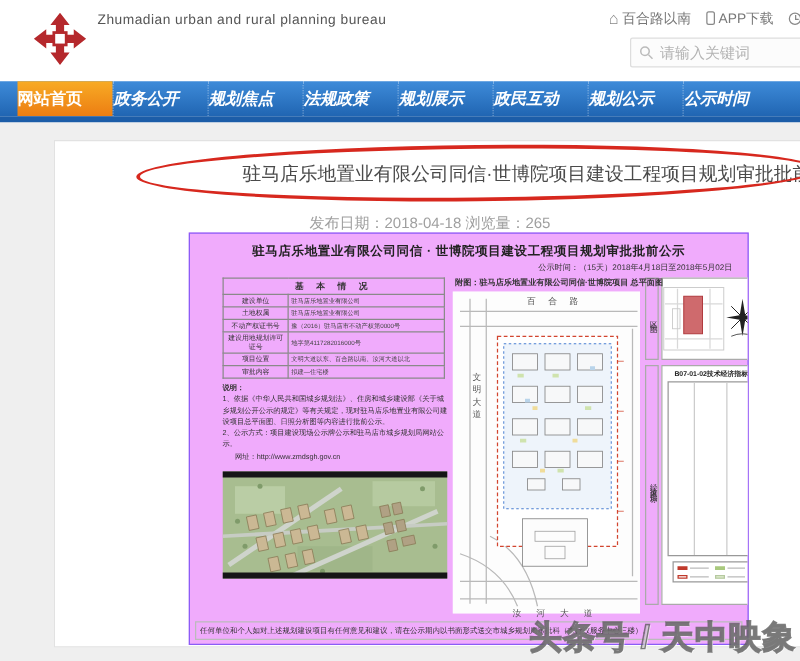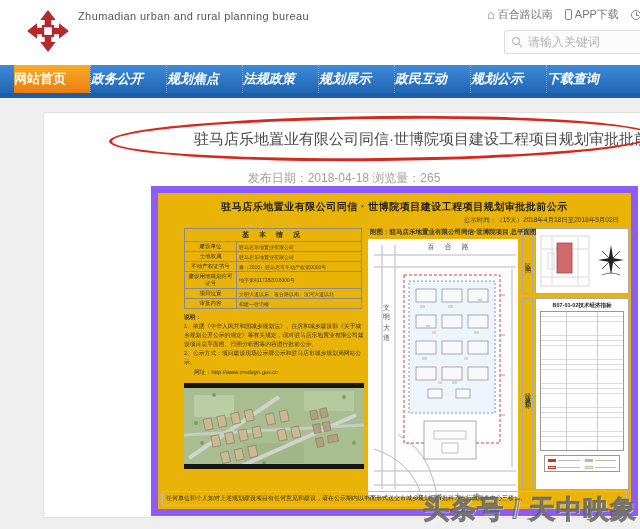--- a/index.html
+++ b/index.html
@@ -30,21 +30,21 @@
   .nav-item + .nav-item { border-left:1px dotted rgba(255,255,255,0.35);font-style:italic; }
   .nav-item.active { background:linear-gradient(#f8ab25,#ec7d12); border-left:none; }
   .nav-strip { position:absolute; top:93px; left:0; width:640px; height:5px; background:#1c5da8; }
   
   .page { position:absolute; top:98px; left:0; width:640px; height:431px; background:#efefef; }
   .card { position:absolute; left:43px; top:14px; width:600px; height:406px; background:#fff; border:1px solid #e2e2e2; }
   .article-title { position:absolute; left:140px; top:17px; width:505px; text-align:center; font-size:15px; color:#4a4a4a; white-space:nowrap; }
   .red-ellipse { position:absolute; left:65px; top:3px; width:545px; height:45px; border:3px solid #d7281e; border-radius:50%; transform:rotate(-0.6deg); pointer-events:none; }
   .article-meta { position:absolute; top:57px; left:0; width:600px; text-align:center; font-size:12px; color:#9f9f9f; }
   
-  .docwrap { position:absolute; left:107px; top:73px; width:487px; height:330px; background:#eab308; border:7px solid #8b5cf6; overflow:hidden; }
+  .docwrap { position:absolute; left:107px; top:73px; width:448px; height:330px; background:#f0abfc; border:1px solid #8b5cf6; overflow:hidden; }
   .doc-title { margin-top:7px; text-align:center; font-size:10px; font-weight:bold; color:#222; letter-spacing:0.5px; white-space:nowrap; }
   .doc-period { text-align:right; padding-right:12px; font-size:6.5px; color:#333; margin-top:2px; }
   .doc-cols { position:relative; margin:3px 2px 0 26px; height:282px; display:flex; }
   .col-left { width:186px; }
   .col-mid { width:152px; margin-left:2px; position:relative; }
   .col-right { width:118px; margin-left:2px; }
   
   .basic-table { width:178px; border-collapse:collapse; font-size:5.5px; color:#333; }
   .basic-table th, .basic-table td { border:1px solid #8a8a8a; padding:1px 2px; }
   .basic-table th { font-size:7px; letter-spacing:4px; height:13px; font-weight:bold; }
@@ -125,21 +125,21 @@
 </div>
 
 <div class="nav">
   <div class="nav-item active">网站首页</div>
   <div class="nav-item">政务公开</div>
   <div class="nav-item">规划焦点</div>
   <div class="nav-item">法规政策</div>
   <div class="nav-item">规划展示</div>
   <div class="nav-item">政民互动</div>
   <div class="nav-item">规划公示</div>
-  <div class="nav-item">下载查询</div>
+  <div class="nav-item">公示时间</div>
 </div>
 <div class="nav-strip"></div>
 
 <div class="page">
   <div class="card">
     <div class="article-title">驻马店乐地置业有限公司同信·世博院项目建设工程项目规划审批批前公示</div>
     <div class="red-ellipse"></div>
     <div class="article-meta">发布日期：2018-04-18 浏览量：265</div>
 
     <div class="docwrap">

